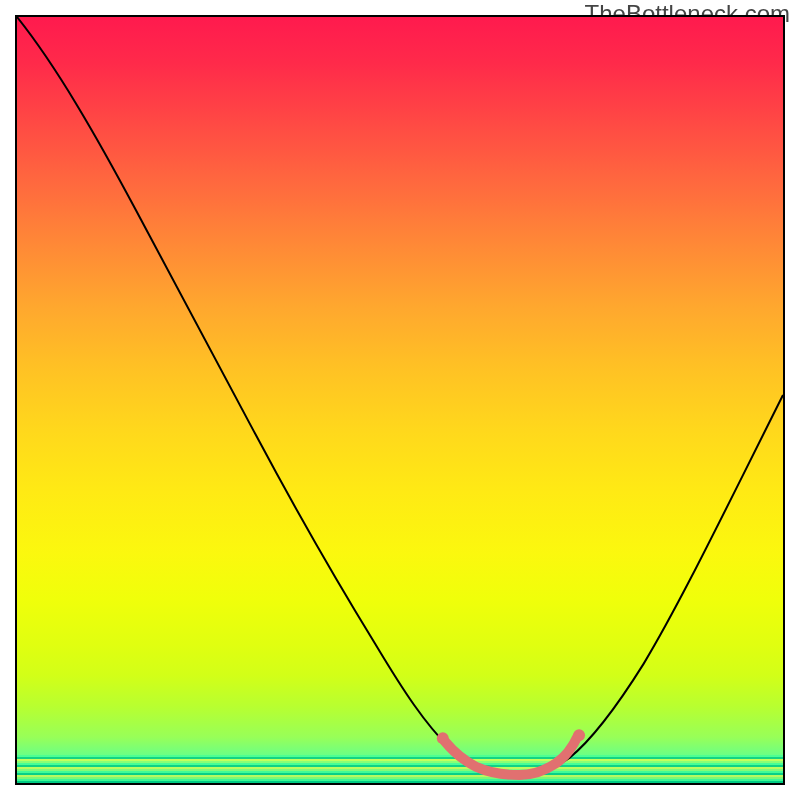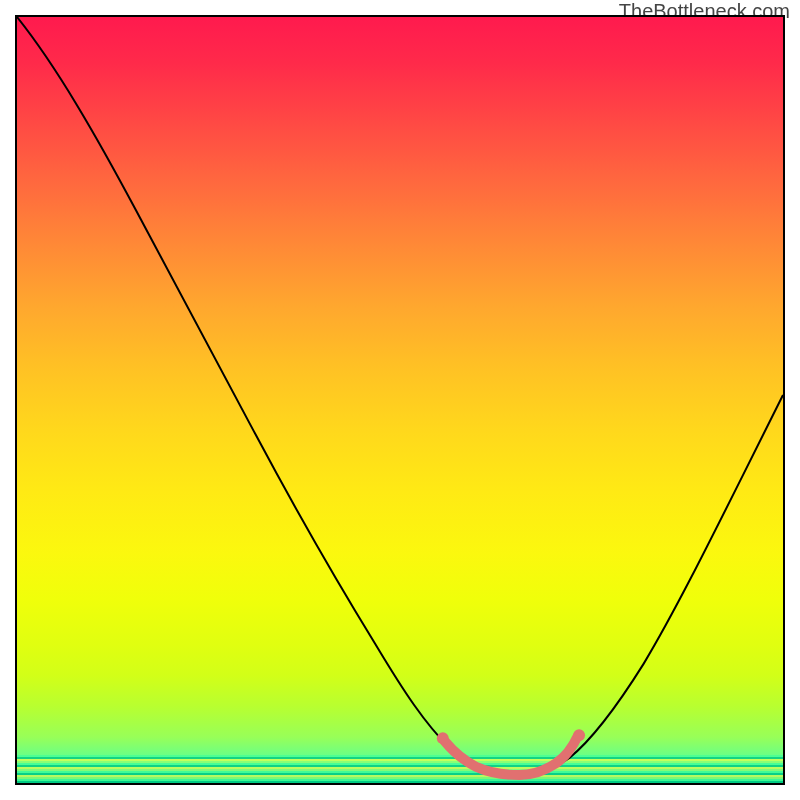--- a/index.html
+++ b/index.html
@@ -65,21 +65,21 @@
     position: absolute;
     inset: 0;
     width: 100%;
     height: 100%;
   }
   .watermark {
     position: absolute;
     top: 0;
     right: 10px;
     font-family: Arial, Helvetica, sans-serif;
-    font-size: 20px;
+    font-size: 24px;
     color: #444;
     font-weight: 500;
   }
 </style>
 </head>
 <body>
 
 <div class="chart-container">
   <div class="watermark">TheBottleneck.com</div>
   <div class="plot-area">

